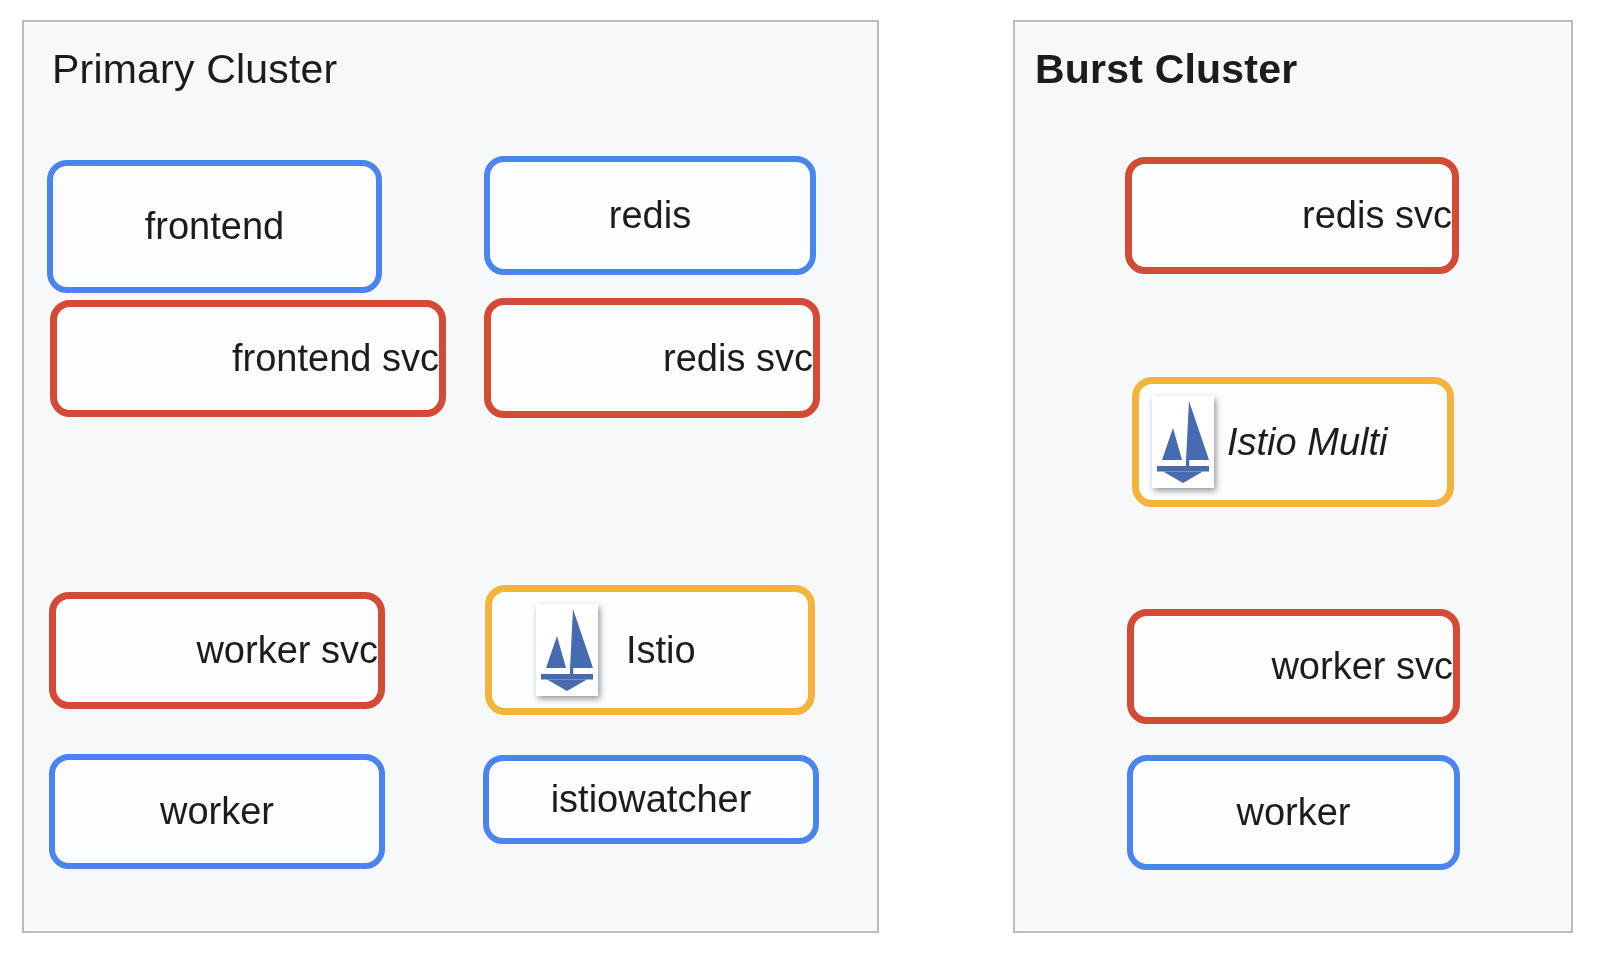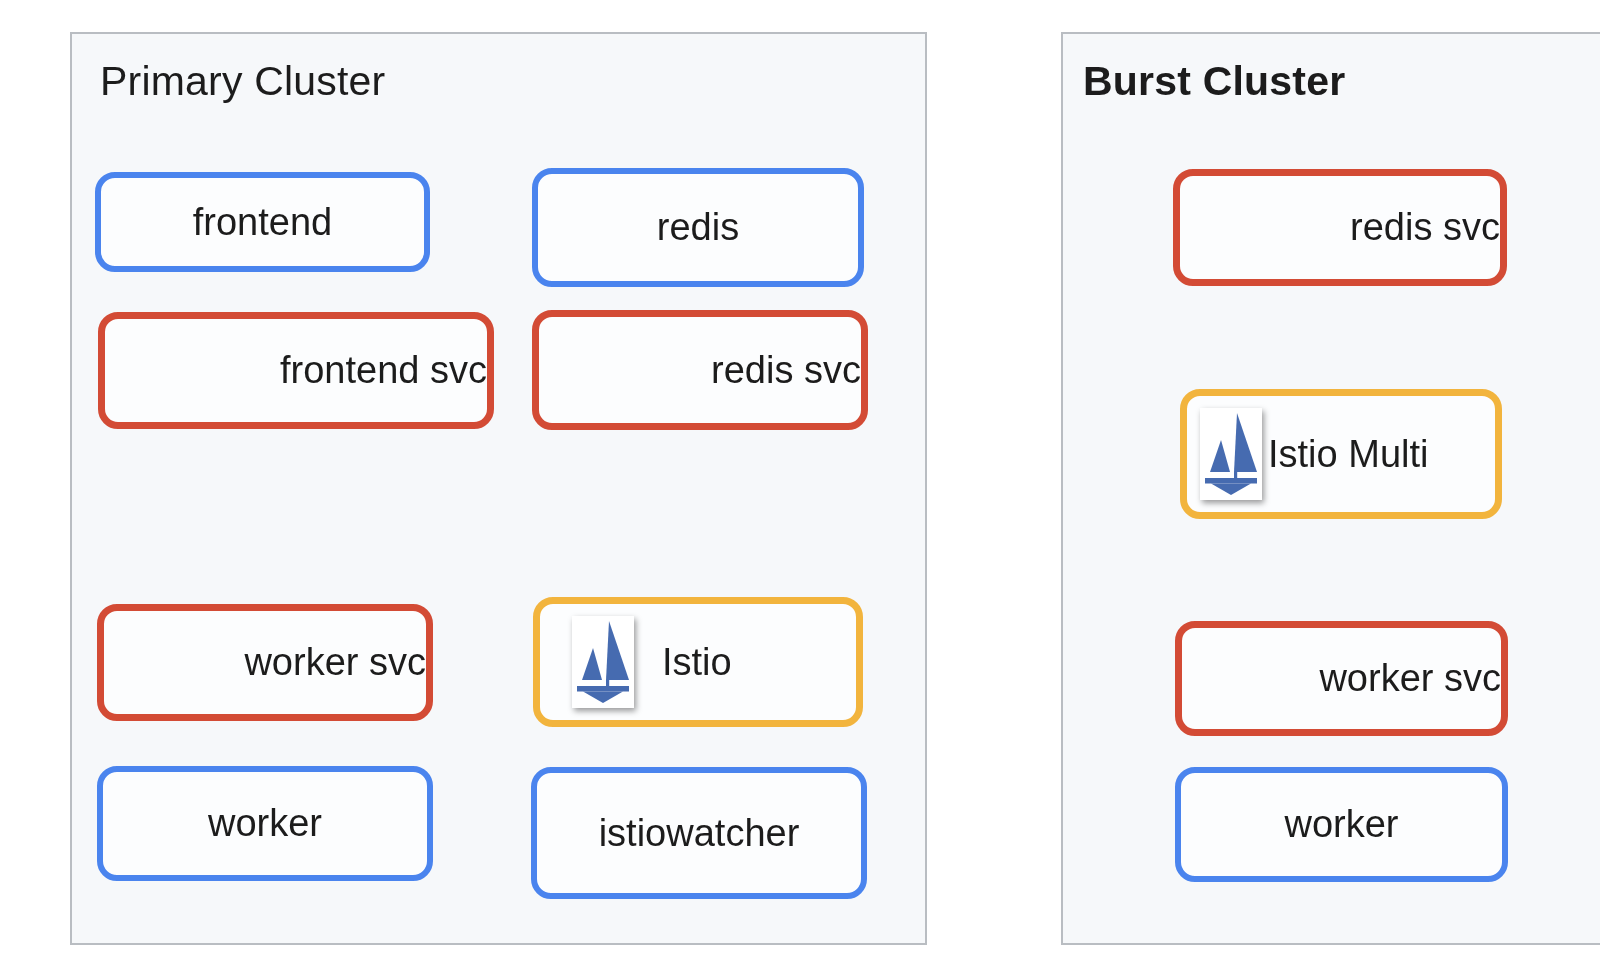--- a/index.html
+++ b/index.html
@@ -10,26 +10,25 @@
   }
   .canvas {
     position: relative;
     width: 1600px;
     height: 960px;
     background: #ffffff;
     overflow: hidden;
   }
   .cluster {
     position: absolute;
-    top: 32px;
+    top: 20px;
     height: 913px;
     background: var(--cluster-bg);
     border: 2px solid var(--cluster-border);
     box-sizing: border-box;
-    margin-left: 48px;
   }
   .cluster-primary { left: 22px;  width: 857px; }
   .cluster-burst   { left: 1013px; width: 560px; }
 
   .cluster-title {
     position: absolute;
     top: 24px;
     margin: 0;
     font-size: 41px;
     font-weight: 400;
@@ -52,43 +51,43 @@
     color: var(--text);
     white-space: nowrap;
   }
   .box.blue   { border: 6px solid var(--deployment-blue); }
   .box.red    { border: 7px solid var(--service-red); justify-content: flex-end; }
   .box.yellow { border: 7px solid var(--istio-yellow); }
 
   .box.istio-box {
     justify-content: flex-start;
   }
-  .b-p-istio       { padding-left: 32px; gap: 28px; }
-  .b-b-istio-multi { padding-left: 13px; gap: 6px; }
+  .b-p-istio       { padding-left: 44px; gap: 28px; }
+  .b-b-istio-multi { padding-left: 13px; gap: 13px; font-style: italic; }
 
   .istio-logo {
     width: 62px;
     height: 92px;
     background: #ffffff;
     box-shadow: 2px 3px 6px rgba(0,0,0,0.40);
     flex: 0 0 auto;
     display: block;
   }
   .istio-logo svg { display: block; width: 100%; height: 100%; }
   .istio-logo polygon, .istio-logo rect.shape { fill: var(--istio-logo-blue); }
 
   
-  .b-p-frontend     { left: 23px;  top: 138px; width: 335px; height: 100px; text-align: center; }
+  .b-p-frontend     { left: 23px;  top: 138px; width: 335px; height: 133px; text-align: center; }
   .b-p-redis        { left: 460px; top: 134px; width: 332px; height: 119px; }
   .b-p-frontend-svc { left: 26px;  top: 278px; width: 396px; height: 117px; }
   .b-p-redis-svc    { left: 460px; top: 276px; width: 336px; height: 120px; }
   .b-p-worker-svc   { left: 25px;  top: 570px; width: 336px; height: 117px; }
   .b-p-istio        { left: 461px; top: 563px; width: 330px; height: 130px; }
   .b-p-worker       { left: 25px;  top: 732px; width: 336px; height: 115px; }
-  .b-p-istiowatcher { left: 459px; top: 733px; width: 336px; height: 132px; }
+  .b-p-istiowatcher { left: 459px; top: 733px; width: 336px; height: 89px; }
 
   
   .b-b-redis-svc    { left: 110px; top: 135px; width: 334px; height: 117px; }
   .b-b-istio-multi  { left: 117px; top: 355px; width: 322px; height: 130px; }
   .b-b-worker-svc   { left: 112px; top: 587px; width: 333px; height: 115px; }
   .b-b-worker       { left: 112px; top: 733px; width: 333px; height: 115px; }
 </style>
 </head>
 <body>
 

